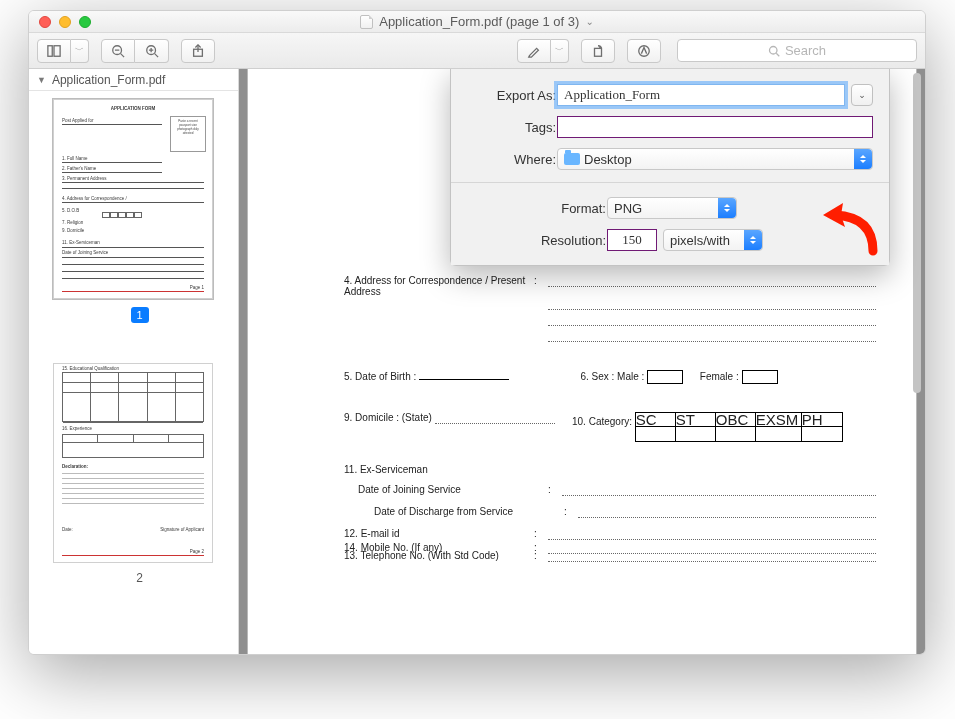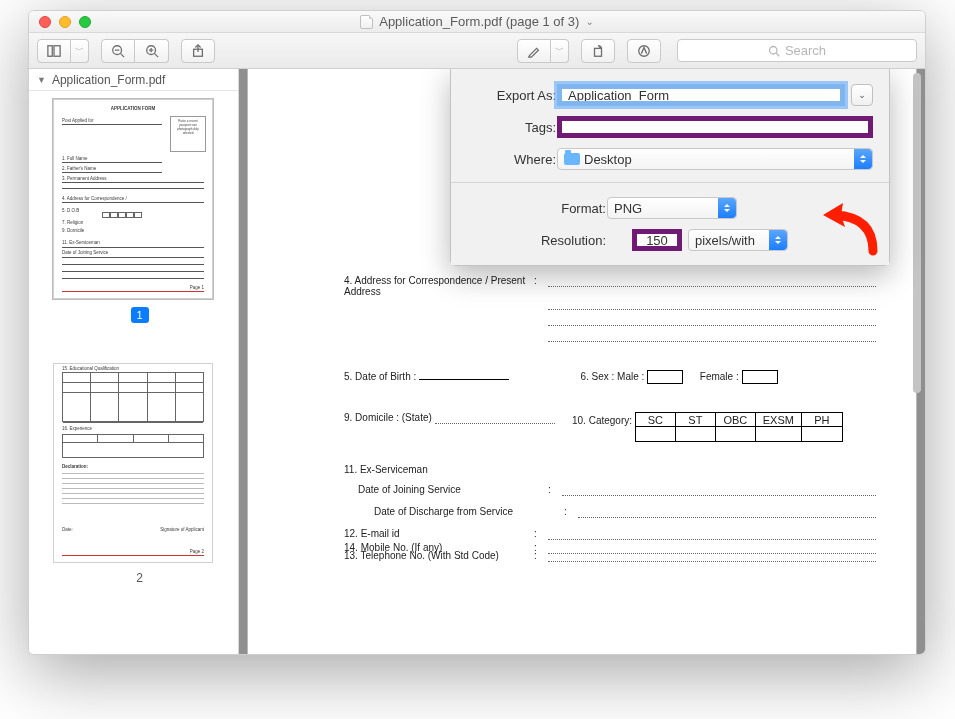--- a/index.html
+++ b/index.html
@@ -72,50 +72,50 @@
   .seal { position: absolute; right: 10px; top: 46px; width: 136px; border: 1px solid #000; padding: 2px 4px 4px; font-size: 10px; line-height: 12px; }
   .field { position: absolute; left: 66px; right: 10px; display: flex; }
   .field .lab { width: 190px; }
   .field .col { width: 10px; }
   .field .val { flex: 1; border-bottom: .8px dotted #666; height: 12px; margin-left: 4px; }
   .field .val2 { border-bottom: .8px dotted #666; height: 12px; }
   .dob-line { border-bottom: 1px solid #000; height: 10px; width: 90px; display: inline-block; }
   .chk { display: inline-block; width: 36px; height: 14px; border: 1px solid #000; vertical-align: middle; }
   .cat-tbl { display: inline-flex; border: 1px solid #000; }
   .cat-tbl span { width: 40px; display:flex; flex-direction:column; }
-  .cat-tbl span b { font-weight: normal; font-size: 11px; text-align: center; border-bottom: 1px solid #000; border-right: 1px solid #000; height:14px; line-height:14px; }
+  .cat-tbl span b { font-weight: normal; font-size: 15px; text-align: left; border-bottom: 1px solid #000; border-right: 1px solid #000; height:14px; line-height:14px; }
   .cat-tbl span i { height: 14px; border-right: 1px solid #000; }
   .cat-tbl span:last-child b, .cat-tbl span:last-child i { border-right: none; }
 
   
   .vscroll { position: absolute; right: 1px; top: 4px; bottom: 4px; width: 14px; }
   .vscroll .track { position:absolute; inset:0; }
   .vscroll .thumb-s { position:absolute; left:3px; width:8px; top:0; height:320px; background:#c4c4c4; border-radius:4px; }
 
   
   .dialog { position: absolute; left: 211px; top: -1px; width: 440px; background: #f1f1f1; border: 1px solid #c3c3c3; border-top: none; border-radius: 0 0 6px 6px; box-shadow: 0 10px 30px rgba(0,0,0,.28); z-index: 50; font-size: 13px; color: #333; }
   .dlg-top { padding: 16px 16px 12px 16px; }
   .dlg-row { display: flex; align-items: center; margin-bottom: 10px; }
   .dlg-row .l { width: 90px; text-align: right; padding-right: 1px; }
   .dlg-row .c { flex: 1; display: flex; align-items: center; gap: 6px; }
-  .txt { height: 22px; border: 5px solid #701a75; background: #fff; border-radius: 0; padding: 0 6px; font-size: 13px; color: #333; }
+  .txt { height: 22px; border: 1px solid #701a75; background: #fff; border-radius: 0; padding: 0 6px; font-size: 13px; color: #333; font-family: Liberation Serif, serif; }
   .txt.focus { box-shadow: 0 0 0 3px rgba(96,172,252,.6); border-color: #7fb6f0; }
   .stepper { width: 22px; height: 22px; border: 1px solid #c0c0c0; border-radius: 4px; background: linear-gradient(#fff,#f0f0f0); display: flex; align-items: center; justify-content: center; font-size: 9px; color: #555; }
   .combo { height: 22px; border: 1px solid #c8c8c8; border-radius: 4px; background: linear-gradient(#fff,#f3f3f3); display: flex; align-items: center; padding: 0 22px 0 6px; position: relative; color: #333; }
   .combo .end { position: absolute; right: 0; top: 0; bottom: 0; width: 18px; background: linear-gradient(#5aa6ff,#1c7eff); border-radius: 0 4px 4px 0; display:flex; flex-direction:column; align-items:center; justify-content:center; }
   .combo .end:before, .combo .end:after { content:""; width:0; height:0; border-left:3px solid transparent; border-right:3px solid transparent; }
   .combo .end:before { border-bottom:3px solid #fff; margin-bottom:2px; }
   .combo .end:after  { border-top:3px solid #fff; }
   .folder-ico { width:16px; height:12px; background:#69b6ff; border-radius:2px; position:relative; margin-right:4px; }
   .folder-ico:before { content:""; position:absolute; left:1px; top:-3px; width:6px; height:3px; background:#69b6ff; border-radius:1px 1px 0 0; }
 
   .dlg-sep { height: 1px; background: #d6d6d6; }
   .dlg-mid { padding: 14px 16px; background:#f1f1f1; }
   .dlg-mid .dlg-row .l { width: 140px; }
-  .num-in { width: 50px; text-align: center; margin-left: 25px; }
+  .num-in { width: 50px; text-align: center; }
 
   .dlg-bot { padding: 10px 16px 14px; display: flex; justify-content: flex-end; gap: 10px; border-top: 1px solid #e0e0e0; }
   .btn { height: 22px; padding: 0 18px; border-radius: 4px; border: 1px solid #c7c7c7; background: linear-gradient(#ffffff,#f2f2f2); font-size: 13px; color: #333; display: flex; align-items: center; }
   .btn.primary { background: linear-gradient(#6cb2ff,#1e82ff); border-color:#1e74e6; color: #fff; }
 
   
   .arrow { position: absolute; left: 582px; top: 130px; z-index: 60; pointer-events: none; }
   .arrow svg { width: 70px; height: 70px; }
 
 </style>

